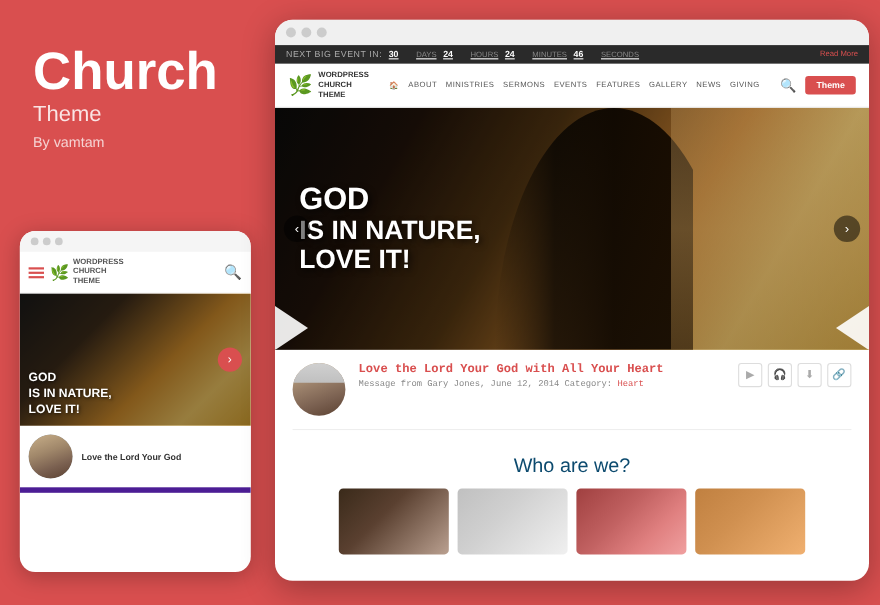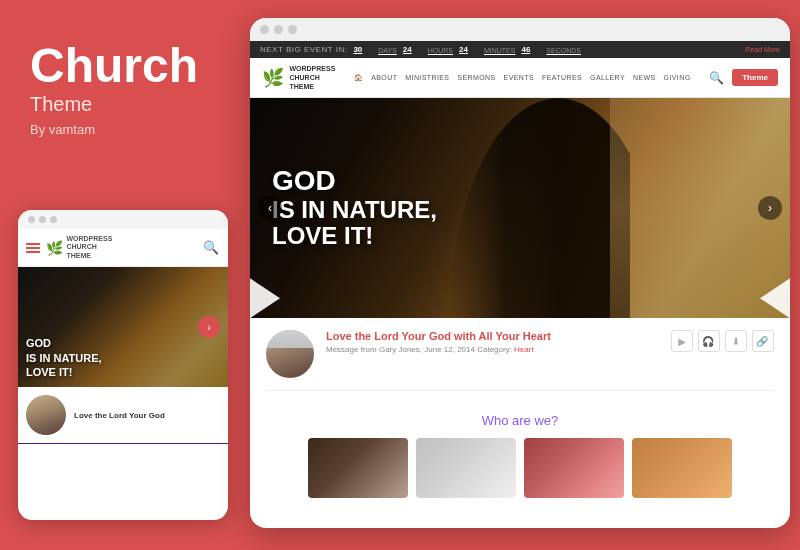--- a/index.html
+++ b/index.html
@@ -165,21 +165,21 @@
       font-size: 11px;
     }
 
     
     .mobile-card {
       background: #fff;
       padding: 8px;
       display: flex;
       align-items: center;
       gap: 8px;
-      border-bottom: 1px solid #4c1d95;
+      border-bottom: 5px solid #4c1d95;
     }
 
     .mobile-avatar {
       width: 40px;
       height: 40px;
       border-radius: 50%;
       background: linear-gradient(135deg, #888 0%, #aaa 50%, #999 100%);
       flex-shrink: 0;
       overflow: hidden;
       display: flex;
@@ -483,20 +483,21 @@
       top: 0;
       left: 0;
       right: 0;
       height: 18px;
       background: linear-gradient(180deg, #d0d0d0 0%, #c0c0c0 100%);
       border-radius: 50% 50% 0 0;
     }
 
     .sermon-info {
       flex: 1;
+      font-family: Liberation Mono, monospace;
     }
 
     .sermon-title {
       font-size: 11px;
       font-weight: bold;
       color: #d94f4f;
       margin-bottom: 3px;
     }
 
     .sermon-meta {
@@ -526,22 +527,22 @@
       font-size: 10px;
     }
 
     
     .who-section {
       padding: 10px 16px;
       text-align: center;
     }
 
     .who-title {
-      font-size: 13px;
-      color: #8b5cf6;
+      font-size: 18px;
+      color: #0c4a6e;
       margin-bottom: 10px;
     }
 
     .who-images {
       display: flex;
       gap: 8px;
       justify-content: center;
     }
 
     .who-img {

